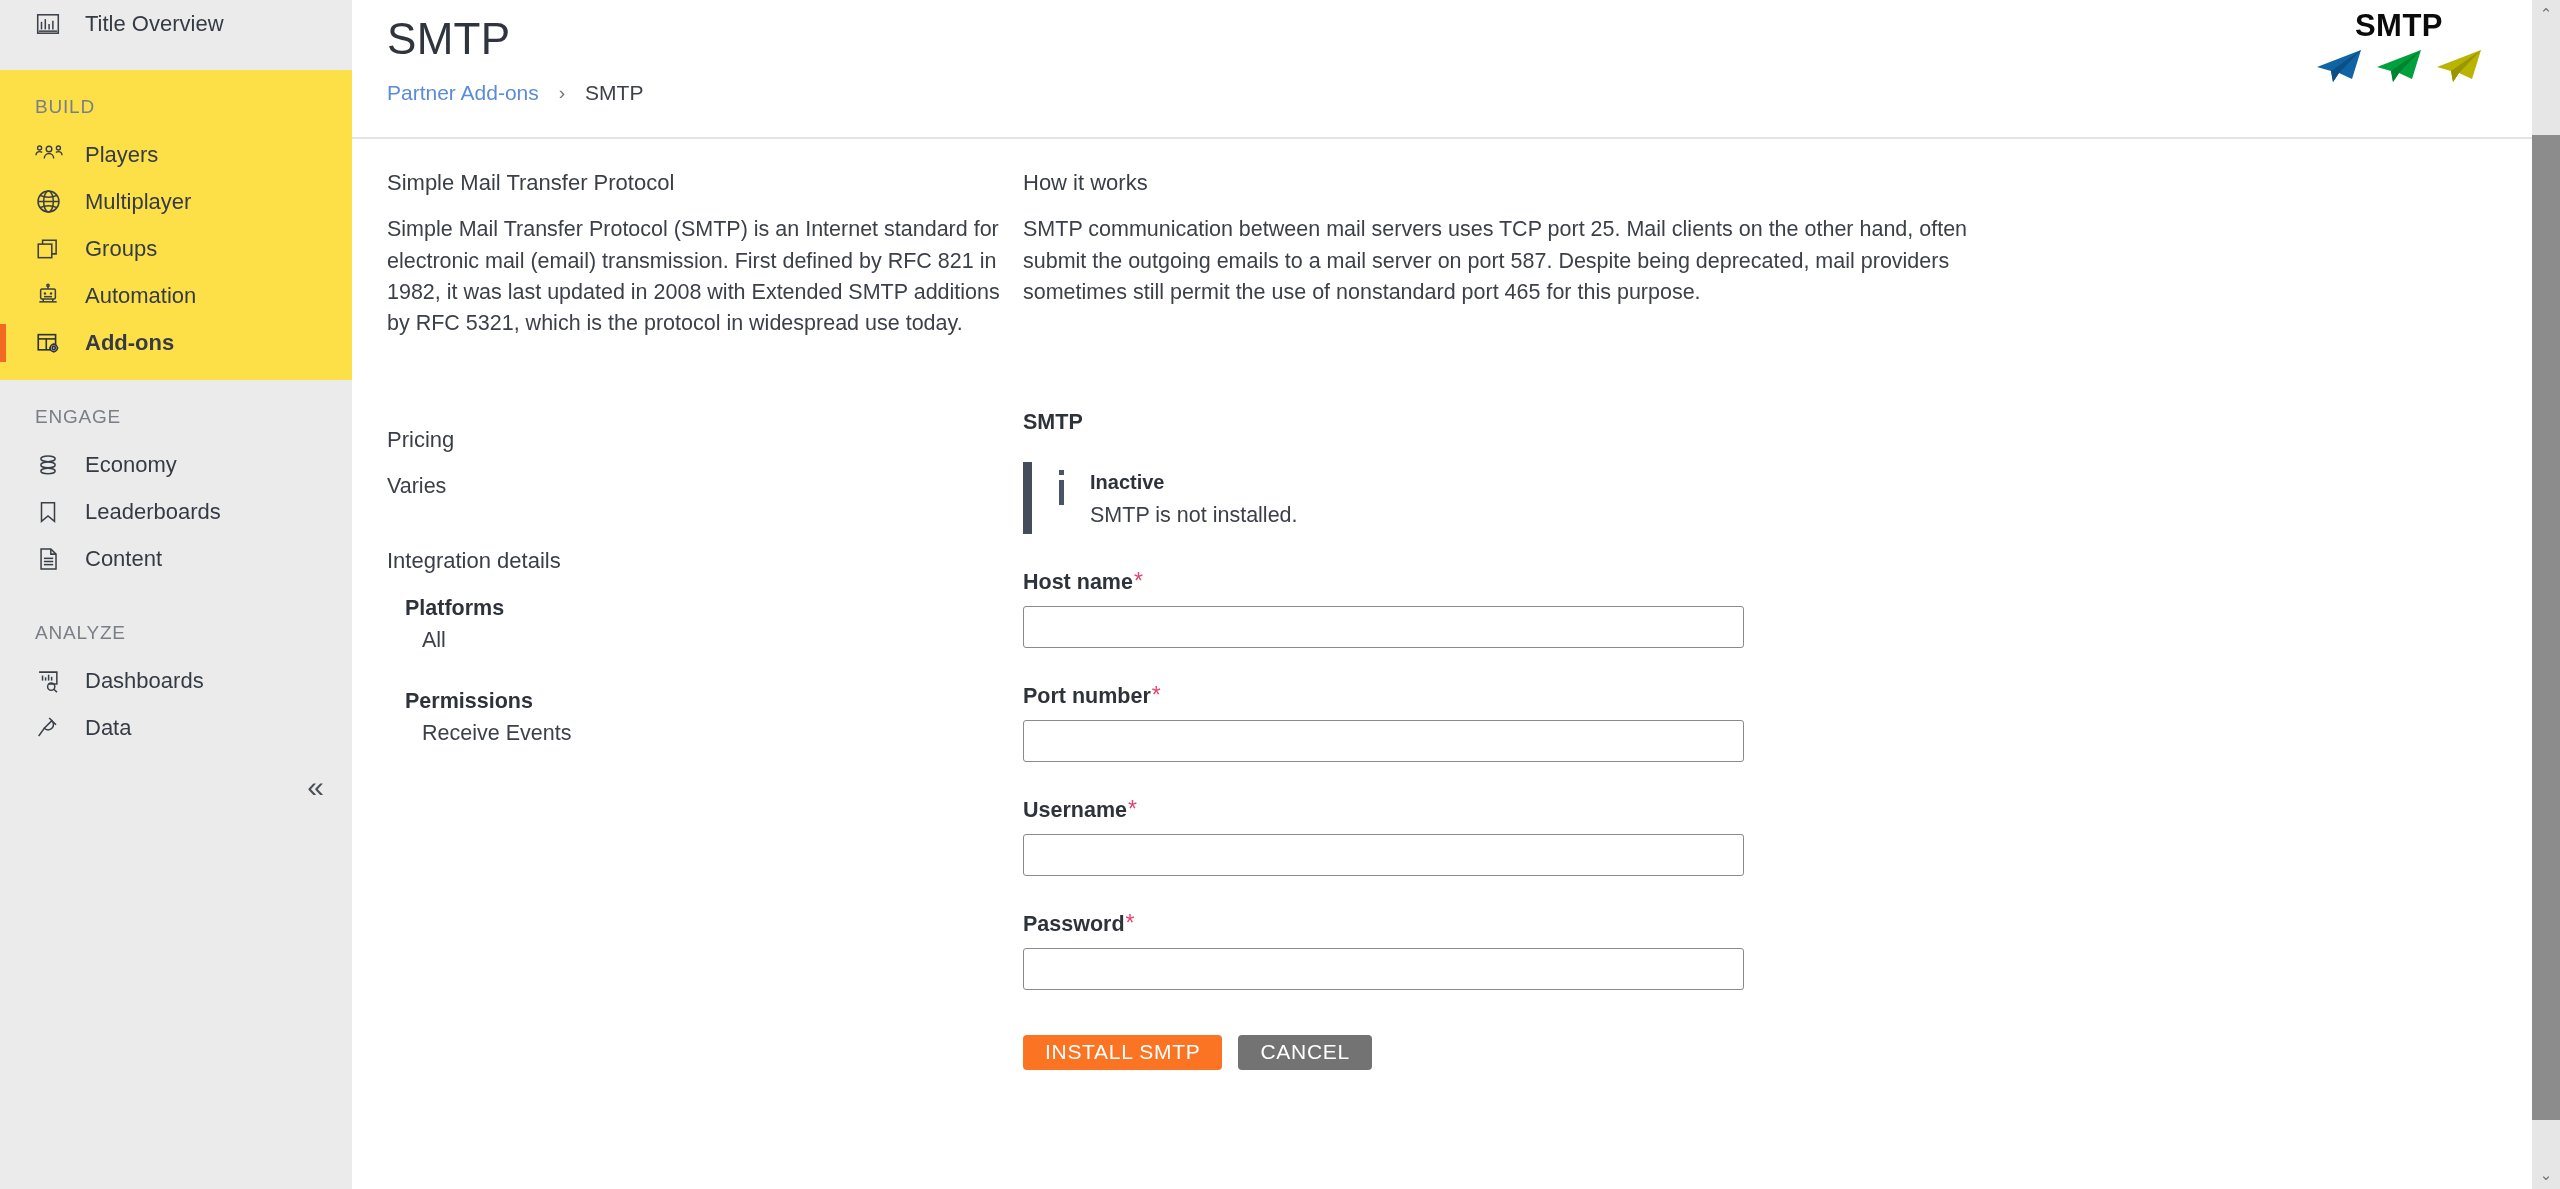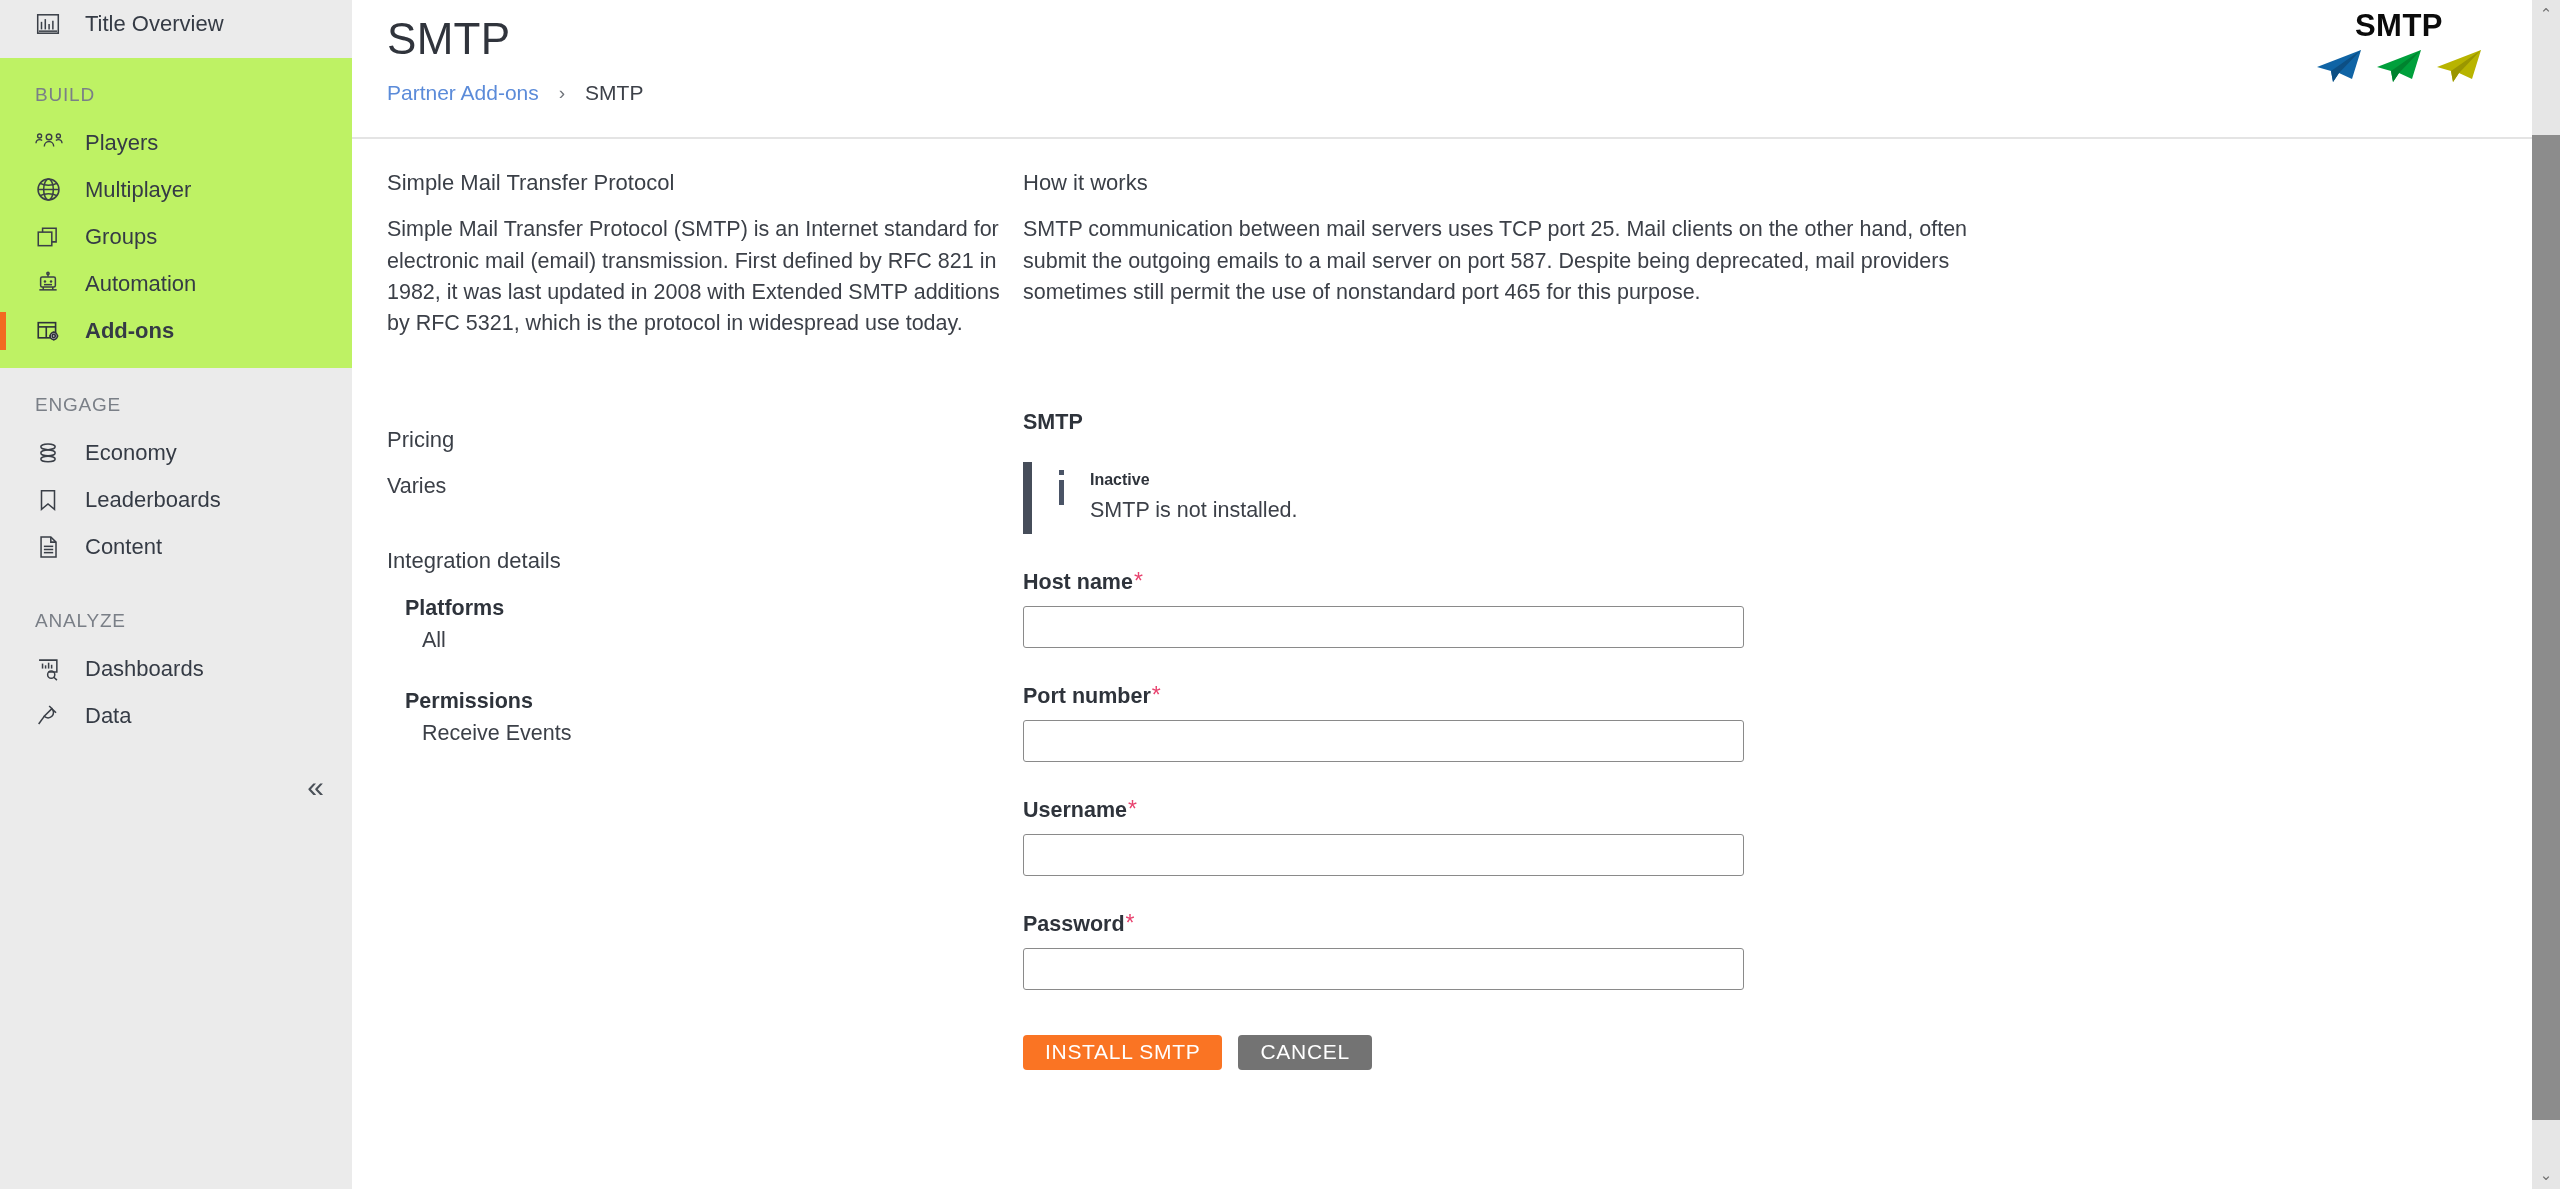--- a/index.html
+++ b/index.html
@@ -26,21 +26,21 @@
     box-sizing: border-box;
     overflow: hidden;
   }
   .nav-top {
     background: #ebebeb;
     padding-top: 0;
   }
   .nav-group {
     position: relative;
   }
-  .nav-group.active-group { background: #bef264; }
+  .nav-group.active-group { background: #fde047; margin-top: 12px; }
 
   .nav-item {
     display: flex;
     align-items: center;
     height: 47px;
     padding-left: 35px;
     box-sizing: border-box;
     position: relative;
     color: #353b45;
     font-size: 22px;
@@ -239,21 +239,21 @@
     background: #4a5466;
     margin: 0 auto 5px auto;
   }
   .status-icon .i-stem {
     width: 5px; height: 25px;
     background: #4a5466;
     margin: 0 auto;
   }
   .status-text { padding-top: 8px; }
   .status-title {
-    font-size: 16px;
+    font-size: 20px;
     font-weight: bold;
     color: #2e333b;
     line-height: 1.25;
   }
   .status-desc {
     font-size: 21.5px;
     color: #3c4048;
     line-height: 1.35;
     margin-top: 6px;
   }

